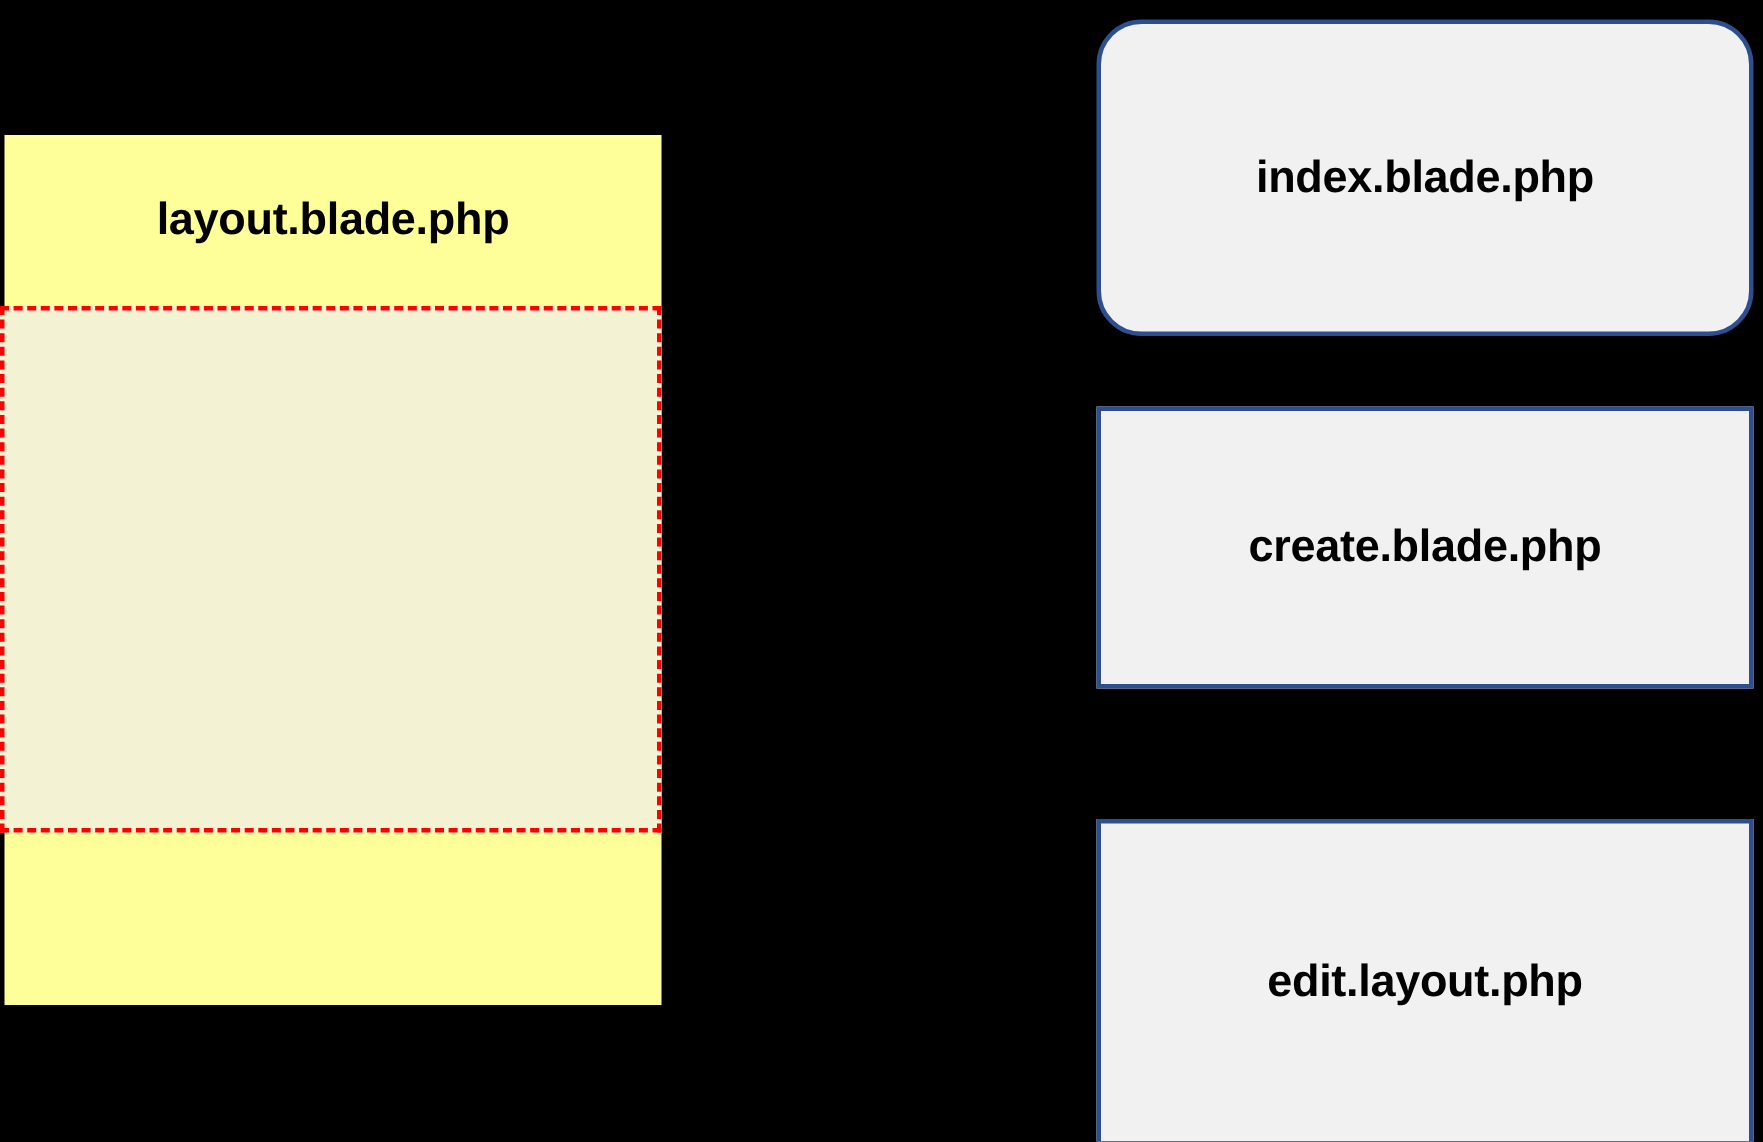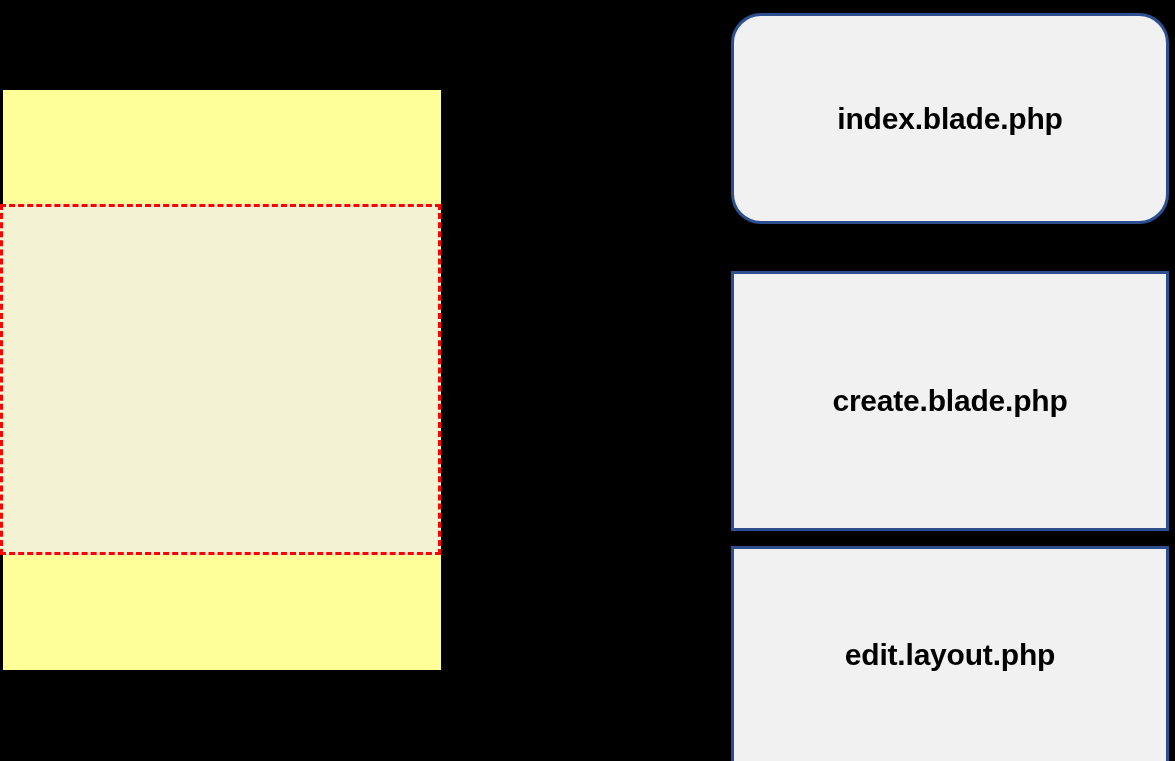--- a/index.html
+++ b/index.html
@@ -76,29 +76,30 @@
 
   .view-box .view-label {
     font-size: 30px;
     font-weight: bold;
     color: #000000;
     letter-spacing: -0.2px;
     text-align: center;
   }
 
   .view-box-index  { top: 13px;   height: 211px; border-radius: 30px; }
-  .view-box-create { top: 271px; height: 260px; }
+  .view-box-create { top: 271px; height: 188px; }
   .view-box-edit   { top: 546px; height: 218px; }
 </style>
 </head>
 <body>
 
 <div class="canvas">
 
   <div class="layout-box">
+    <div class="layout-title">layout.blade.php</div>
 
     <div class="yield-region"></div>
   </div>
 
   <div class="view-box view-box-index">
     <span class="view-label">index.blade.php</span>
   </div>
 
   <div class="view-box view-box-create">
     <span class="view-label">create.blade.php</span>

